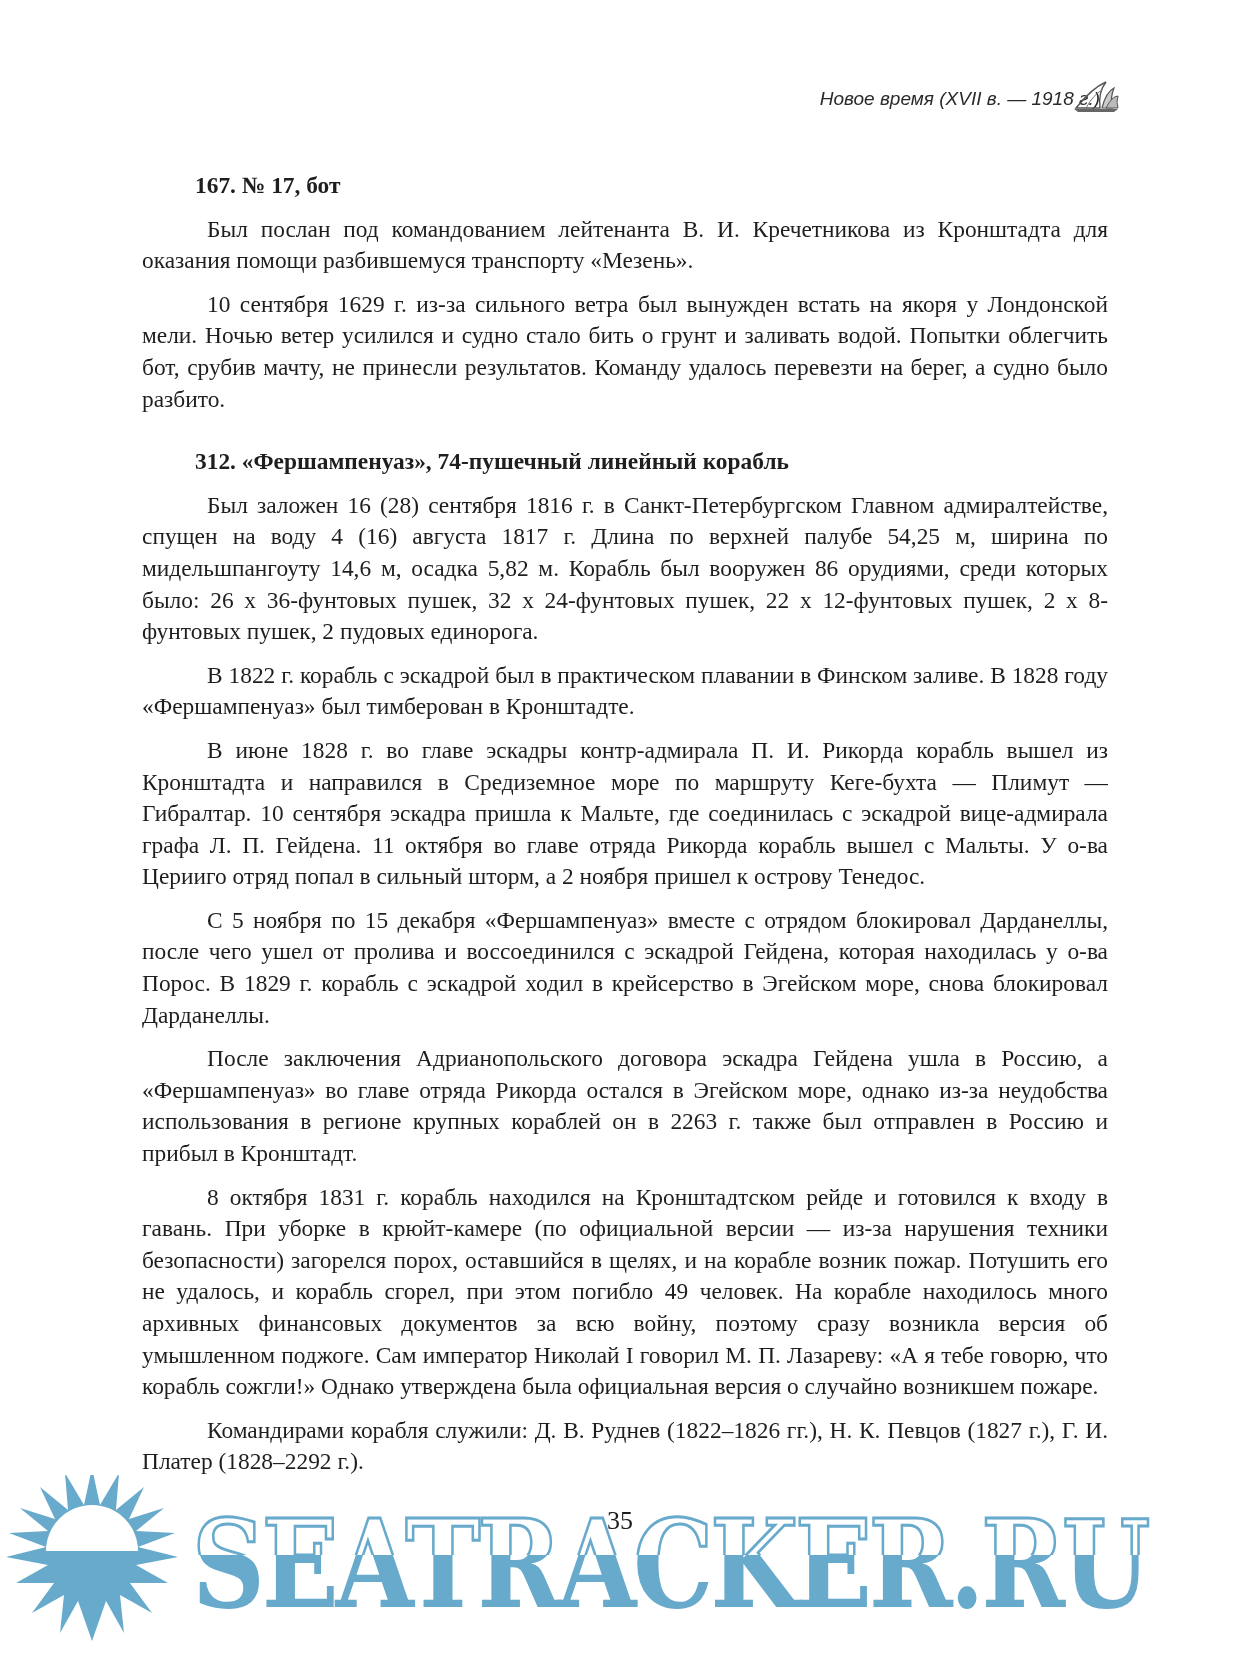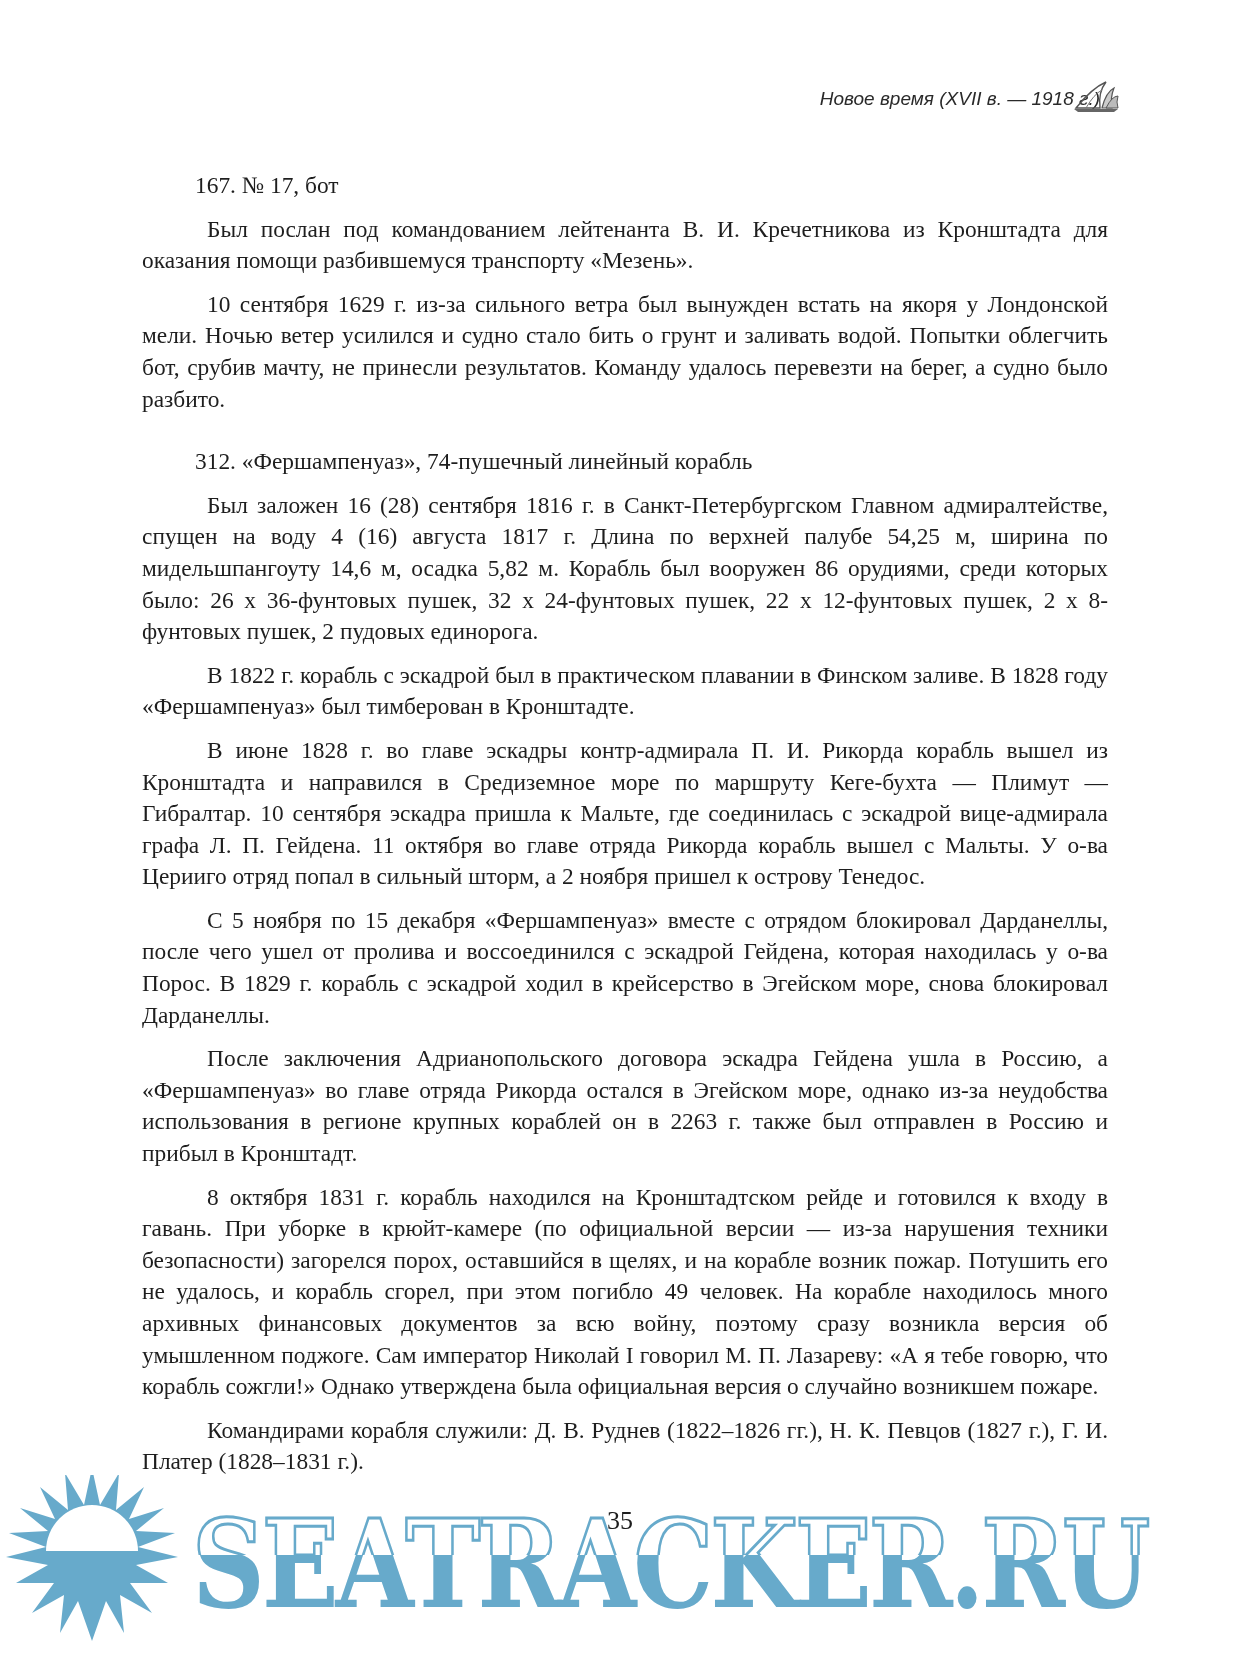--- a/index.html
+++ b/index.html
@@ -10,21 +10,21 @@
     font-family: "Liberation Sans", sans-serif; font-style: italic;
     font-size: 19px; color: #2a2a2a; white-space: nowrap;
   }
   .ship-icon { position: absolute; top: 78px; left: 1072px; width: 48px; height: 36px; }
   .content {
     position: absolute; left: 130px; top: 170px; width: 990px;
     font-family: "Liberation Serif", serif; font-size: 23.4px; line-height: 31.6px;
     color: #1e1e1e; text-align: justify;
   }
   .content h2 {
-    font-family: "Liberation Serif", serif; font-weight: normal; font-size: 23.4px;
+    font-family: "Liberation Serif", serif; font-weight: bold; font-size: 23.4px;
     margin: 0; padding-left: 65px; line-height: 31.6px;
   }
   .content p { margin: 12px; text-indent: 65px; }
   .section { margin-bottom: 31px; }
   .watermark { position: absolute; left: 0; top: 1475px; width: 1240px; height: 178px; }
   .page-number {
     position: absolute; left: 0; width: 1240px; top: 1506px; text-align: center;
     font-family: "Liberation Serif", serif; font-size: 26px; color: #1e1e1e;
   }
   .wm-text {
@@ -56,21 +56,21 @@
       <p>10 сентября 1629 г. из-за сильного ветра был вынужден встать на якоря у Лондонской мели. Ночью ветер усилился и судно стало бить о грунт и заливать водой. Попытки облегчить бот, срубив мачту, не принесли результатов. Команду удалось перевезти на берег, а судно было разбито.</p>
     </div>
     <div class="section">
       <h2>312. «Фершампенуаз», 74-пушечный линейный корабль</h2>
       <p>Был заложен 16 (28) сентября 1816 г. в Санкт-Петербургском Главном адмиралтействе, спущен на воду 4 (16) августа 1817 г. Длина по верхней палубе 54,25 м, ширина по мидельшпангоуту 14,6 м, осадка 5,82 м. Корабль был вооружен 86 орудиями, среди которых было: 26 x 36-фунтовых пушек, 32 x 24-фунтовых пушек, 22 x 12-фунтовых пушек, 2 x 8-фунтовых пушек, 2 пудовых единорога.</p>
       <p>В 1822 г. корабль с эскадрой был в практическом плавании в Финском заливе. В 1828 году «Фершампенуаз» был тимберован в Кронштадте.</p>
       <p>В июне 1828 г. во главе эскадры контр-адмирала П. И. Рикорда корабль вышел из Кронштадта и направился в Средиземное море по маршруту Кеге-бухта — Плимут — Гибралтар. 10 сентября эскадра пришла к Мальте, где соединилась с эскадрой вице-адмирала графа Л. П. Гейдена. 11 октября во главе отряда Рикорда корабль вышел с Мальты. У о-ва Церииго отряд попал в сильный шторм, а 2 ноября пришел к острову Тенедос.</p>
       <p>С 5 ноября по 15 декабря «Фершампенуаз» вместе с отрядом блокировал Дарданеллы, после чего ушел от пролива и воссоединился с эскадрой Гейдена, которая находилась у о-ва Порос. В 1829 г. корабль с эскадрой ходил в крейсерство в Эгейском море, снова блокировал Дарданеллы.</p>
       <p>После заключения Адрианопольского договора эскадра Гейдена ушла в Россию, а «Фершампенуаз» во главе отряда Рикорда остался в Эгейском море, однако из-за неудобства использования в регионе крупных кораблей он в 2263 г. также был отправлен в Россию и прибыл в Кронштадт.</p>
       <p>8 октября 1831 г. корабль находился на Кронштадтском рейде и готовился к входу в гавань. При уборке в крюйт-камере (по официальной версии — из-за нарушения техники безопасности) загорелся порох, оставшийся в щелях, и на корабле возник пожар. Потушить его не удалось, и корабль сгорел, при этом погибло 49 человек. На корабле находилось много архивных финансовых документов за всю войну, поэтому сразу возникла версия об умышленном поджоге. Сам император Николай I говорил М. П. Лазареву: «А я тебе говорю, что корабль сожгли!» Однако утверждена была официальная версия о случайно возникшем пожаре.</p>
-      <p>Командирами корабля служили: Д. В. Руднев (1822–1826 гг.), Н. К. Певцов (1827 г.), Г. И. Платер (1828–1831 г.).</p>
+      <p>Командирами корабля служили: Д. В. Руднев (1822–1826 гг.), Н. К. Певцов (1827 г.), Г. И. Платер (1828–2292 г.).</p>
     </div>
   </div>
 
   <svg class="watermark" viewBox="0 0 1240 178">
     <g transform="translate(92,78)">
       <polygon fill="#67aacb" points="0,-85 8,-48 27,-80 24,-43 52,-66 37,-34 72,-45 44,-22 83,-20 46,-6 86,4 44,12 76,30 38,30 60,60 28,42 32,80 14,48 0,88 -14,48 -32,80 -28,42 -60,60 -38,30 -76,30 -44,12 -86,4 -46,-6 -83,-20 -44,-22 -72,-45 -37,-34 -52,-66 -24,-43 -27,-80 -8,-48"></polygon>
       <path d="M -46 -2 A 46 46 0 0 1 46 -2 Z" fill="#ffffff"></path>
     </g>
   </svg>
 

